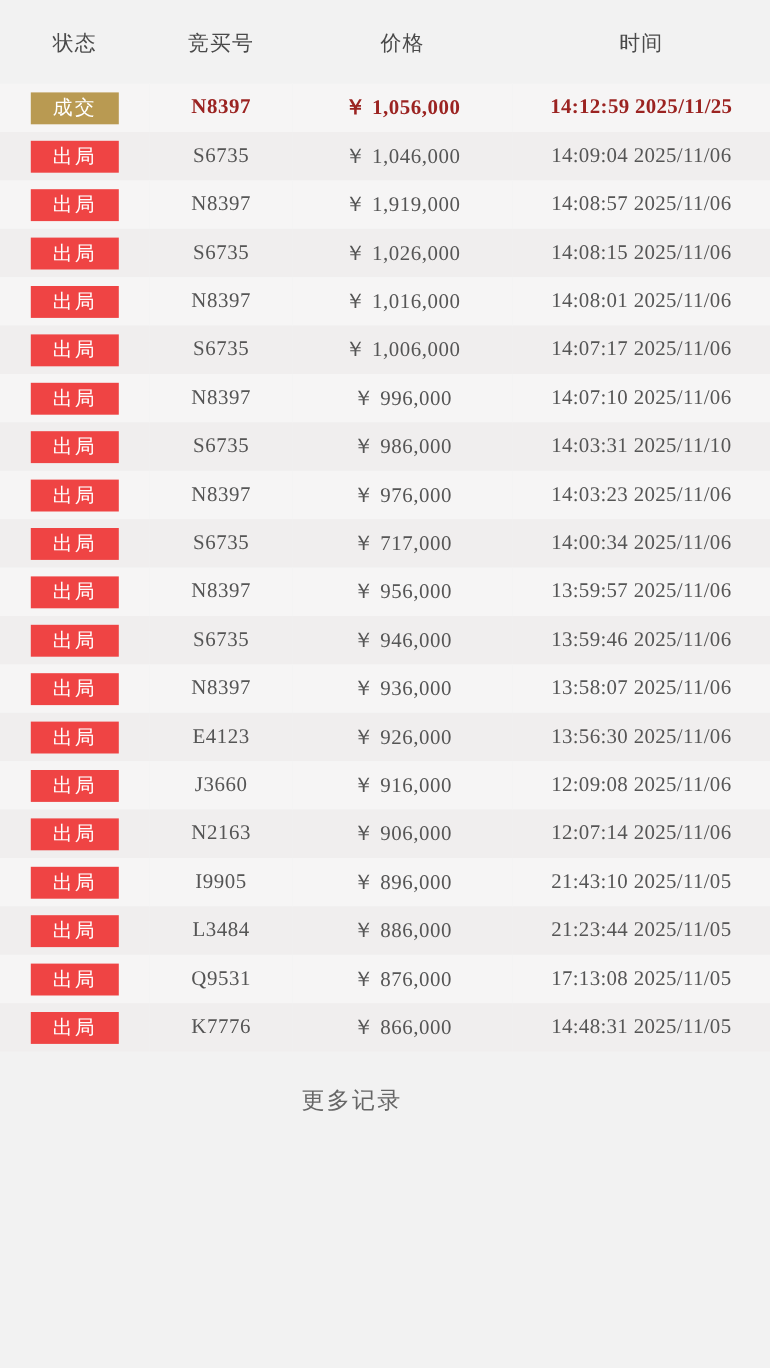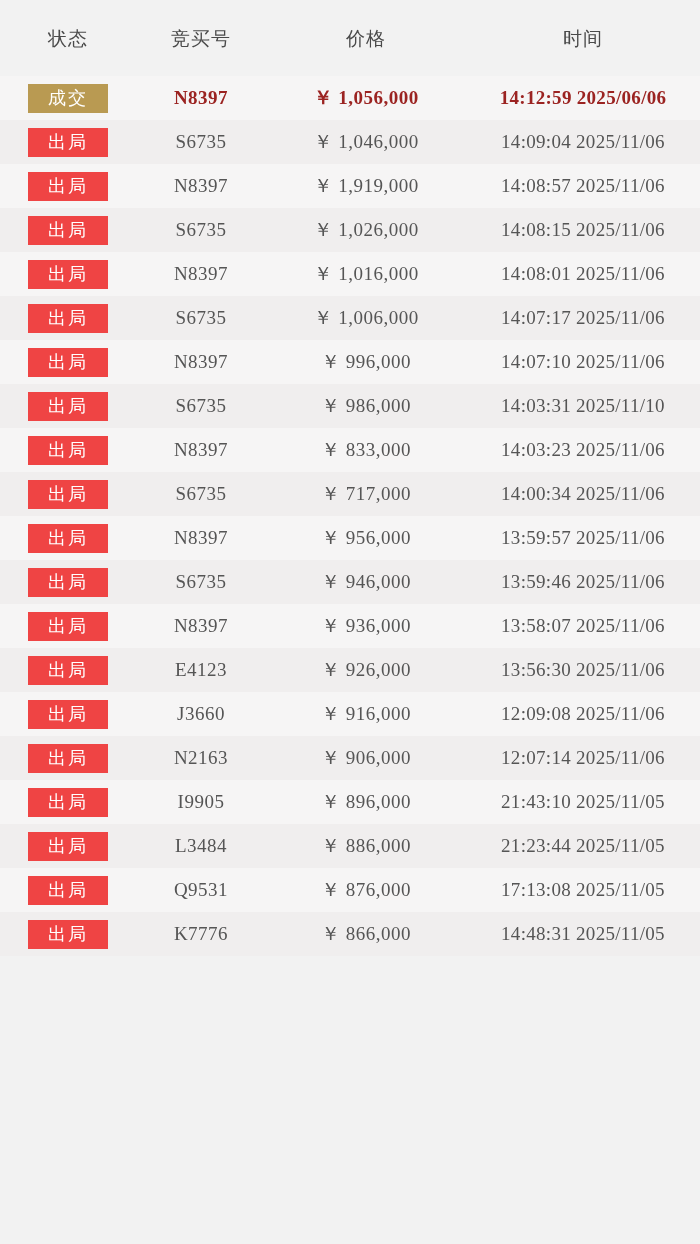--- a/index.html
+++ b/index.html
@@ -108,21 +108,21 @@
         <th>竞买号</th>
         <th>价格</th>
         <th>时间</th>
       </tr>
     </thead>
     <tbody id="bid-rows">
         <tr class="win even">
           <td class="status-cell"><span class="badge win-badge">成交</span></td>
           <td class="bidder-cell">N8397</td>
           <td class="price-cell">￥ 1,056,000</td>
-          <td class="time-cell">14:12:59 2025/06/06</td>
+          <td class="time-cell">14:12:59 2025/11/25</td>
         </tr>
         <tr class="odd">
           <td class="status-cell"><span class="badge">出局</span></td>
           <td class="bidder-cell">S6735</td>
           <td class="price-cell">￥ 1,046,000</td>
           <td class="time-cell">14:09:04 2025/11/06</td>
         </tr>
         <tr class="even">
           <td class="status-cell"><span class="badge">出局</span></td>
           <td class="bidder-cell">N8397</td>
@@ -155,21 +155,21 @@
         </tr>
         <tr class="odd">
           <td class="status-cell"><span class="badge">出局</span></td>
           <td class="bidder-cell">S6735</td>
           <td class="price-cell">￥ 986,000</td>
           <td class="time-cell">14:03:31 2025/11/10</td>
         </tr>
         <tr class="even">
           <td class="status-cell"><span class="badge">出局</span></td>
           <td class="bidder-cell">N8397</td>
-          <td class="price-cell">￥ 833,000</td>
+          <td class="price-cell">￥ 976,000</td>
           <td class="time-cell">14:03:23 2025/11/06</td>
         </tr>
         <tr class="odd">
           <td class="status-cell"><span class="badge">出局</span></td>
           <td class="bidder-cell">S6735</td>
           <td class="price-cell">￥ 717,000</td>
           <td class="time-cell">14:00:34 2025/11/06</td>
         </tr>
         <tr class="even">
           <td class="status-cell"><span class="badge">出局</span></td>
@@ -227,13 +227,14 @@
         </tr>
         <tr class="odd">
           <td class="status-cell"><span class="badge">出局</span></td>
           <td class="bidder-cell">K7776</td>
           <td class="price-cell">￥ 866,000</td>
           <td class="time-cell">14:48:31 2025/11/05</td>
         </tr>
       </tbody>
   </table>
 
+  <div class="more">更多记录</div>
 </div>
 
 </body></html>

